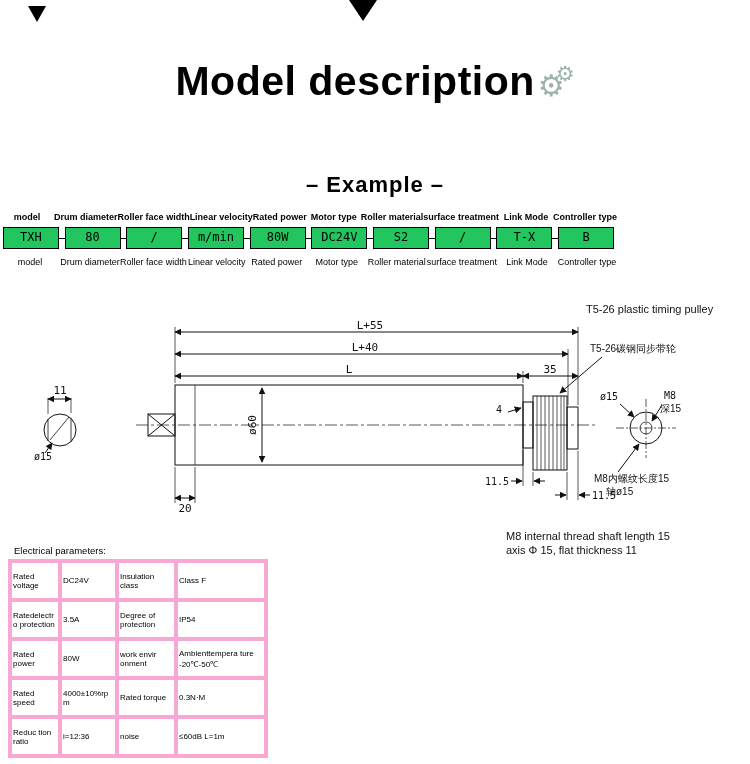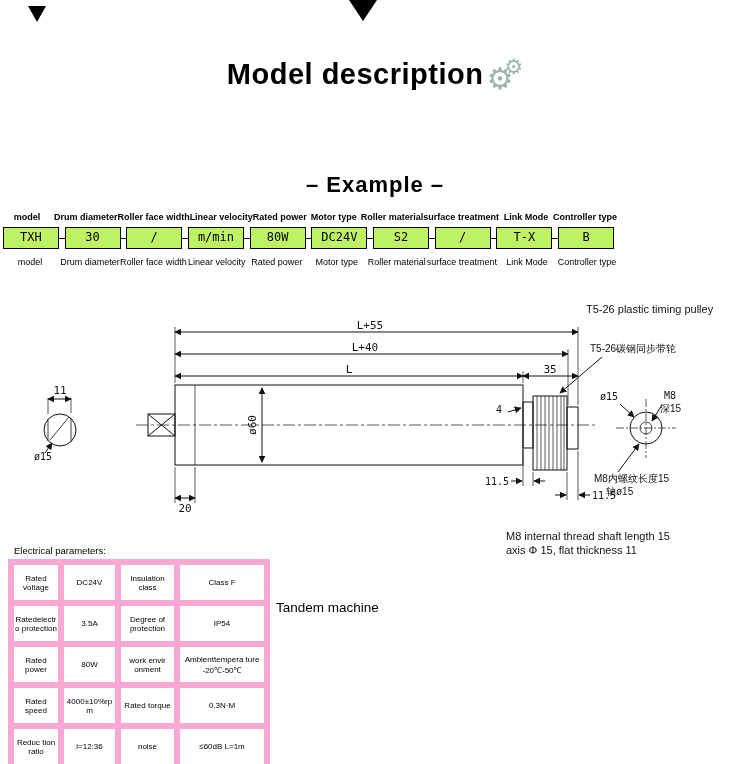--- a/index.html
+++ b/index.html
@@ -6,50 +6,50 @@
   .page{position:relative;width:750px;height:764px;background:#fff;overflow:hidden;
         font-family:"Liberation Sans",sans-serif;color:#000;}
 
   
   .tri{position:absolute;width:0;height:0;}
   .tri-center{left:349px;top:0;border-left:14px solid transparent;border-right:14px solid transparent;border-top:21px solid #000;}
   .tri-left{left:28px;top:6px;border-left:9px solid transparent;border-right:9px solid transparent;border-top:16px solid #000;}
 
   
   .title-row{position:absolute;top:58px;left:0;width:100%;display:flex;justify-content:center;align-items:center;}
-  .title-text{font-size:29px;font-weight:bold;letter-spacing:.5px;}
+  .title-text{font-size:41px;font-weight:bold;letter-spacing:.5px;}
   .gear{color:#9db4aa;line-height:1;font-family:"DejaVu Sans",sans-serif;}
   .gear-big{font-size:30px;margin-left:3px;transform:translateY(4px);display:inline-block;}
   .gear-small{font-size:21px;margin-left:-9px;transform:translateY(-7px);display:inline-block;}
 
   .subtitle{position:absolute;top:142px;left:0;width:100%;text-align:center;font-size:22px;font-weight:bold;letter-spacing:1px;margin-top:30px;}
 
   
   .model-code{position:absolute;top:212px;left:0;width:617px;}
   .mc-row{display:grid;grid-template-columns:repeat(10,1fr);}
   .mc-label{font-size:9px;text-align:center;white-space:nowrap;overflow:visible;}
   .mc-top .mc-label{font-weight:bold;}
   .mc-boxes{position:relative;display:grid;grid-template-columns:repeat(10,1fr);margin-top:5px;height:22px;}
   .mc-line{position:absolute;top:50%;left:30px;right:30px;border-top:1px solid #000;}
-  .mc-box{position:relative;z-index:1;width:54px;height:20px;margin:0 auto;background:#bef264;border:1.6px solid #000;
+  .mc-box{position:relative;z-index:1;width:54px;height:20px;margin:0 auto;background:#22c55e;border:1.6px solid #000;
           font-family:"DejaVu Sans Mono",monospace;font-size:12px;text-align:center;line-height:19px;}
   .mc-bottom{margin-top:8px;}
 
   
   svg.drawing{position:absolute;left:0;top:290px;}
   .dim{font-family:"DejaVu Sans Mono",monospace;font-size:11px;}
   .dim-s{font-family:"DejaVu Sans Mono",monospace;font-size:10px;}
   .cn{font-family:"Liberation Sans",sans-serif;font-size:10px;}
   .note{font-family:"Liberation Sans",sans-serif;font-size:11px;}
 
   
   .elec{position:absolute;left:8px;top:545px;width:258px;}
   .elec-heading{font-size:9.5px;margin:0 0 3px 6px;}
   table.elec-table{border-collapse:collapse;table-layout:fixed;width:256px;}
-  .elec-table td{border:6px solid #f9a8d4;font-size:8px;text-align:center;vertical-align:middle;
+  .elec-table td{border:4px solid #f9a8d4;font-size:8px;vertical-align:middle;
                  padding:2px 1px;height:31px;word-wrap:break-word;}
 
   
   .summary{position:absolute;left:276px;top:598px;font-size:13.5px;line-height:1.55;}
 </style>
 </head>
 <body>
 
 <div class="page">
 
@@ -76,21 +76,21 @@
       <div class="mc-label">surface treatment</div>
       <div class="mc-label">Link Mode</div>
       <div class="mc-label">Controller type</div>
     </div>
     <div class="mc-boxes">
       <div class="mc-line"></div>
       <div>
           <div class="mc-box">TXH</div>
         </div>
       <div>
-          <div class="mc-box">30</div>
+          <div class="mc-box">80</div>
         </div>
       <div>
           <div class="mc-box">/</div>
         </div>
       <div>
           <div class="mc-box">m/min</div>
         </div>
       <div>
           <div class="mc-box">80W</div>
         </div>
@@ -266,16 +266,15 @@
           <td>Reduc tion ratio</td>
           <td>i=12:36</td>
           <td>noise</td>
           <td>≤60dB  L=1m</td>
         </tr>
       </tbody>
     </table>
   </div>
 
   <div class="summary">
-    <div>Tandem machine</div>
   </div>
 
 </div>
 
 </body></html>

